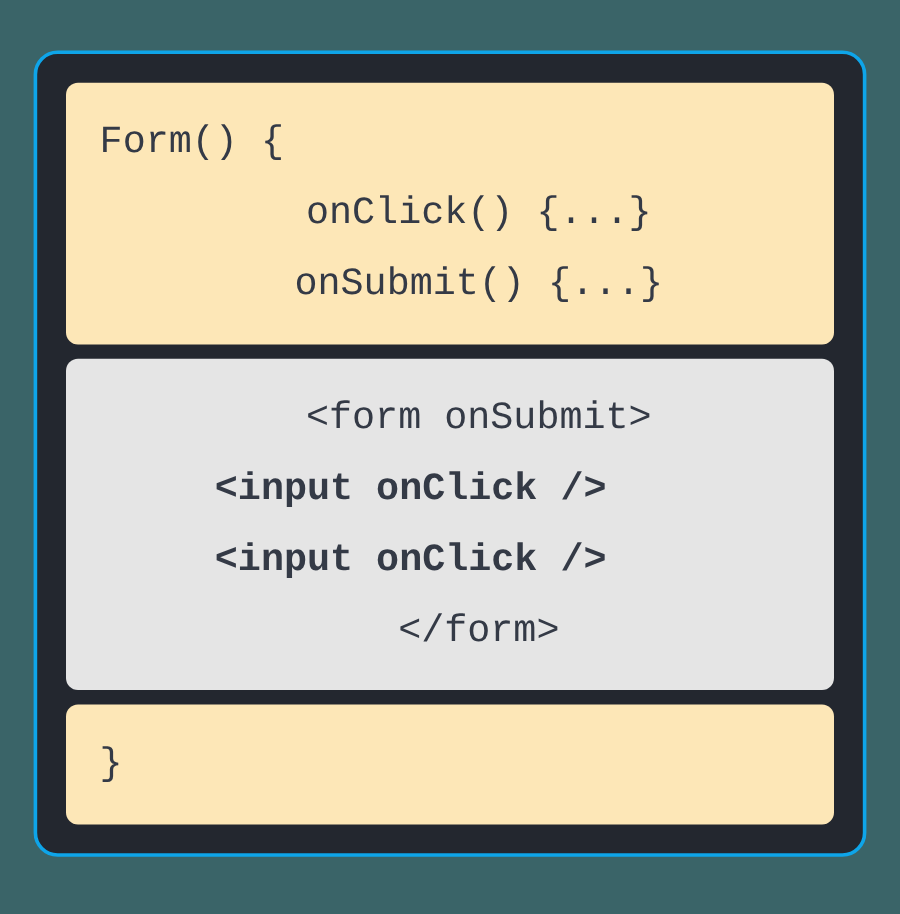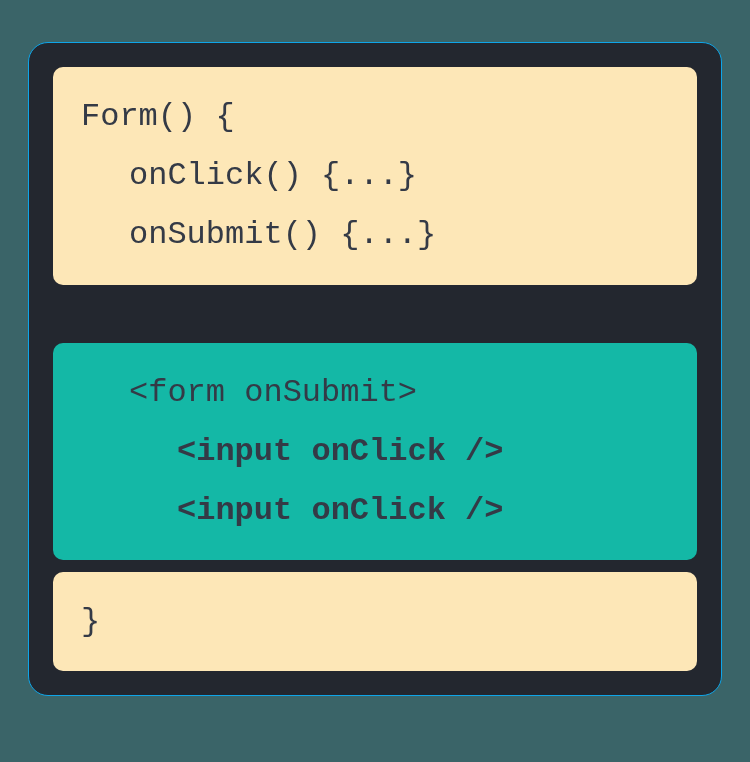--- a/index.html
+++ b/index.html
@@ -11,42 +11,42 @@
       background: #3a6468;
       width: 750px;
       height: 762px;
       padding: 42px 28px 28px 28px;
       font-family: "SFMono-Regular", Consolas, "Liberation Mono", Menlo, Courier, monospace;
     }
     .card {
       width: 694px;
       background: #23272f;
       border-radius: 20px;
-      border: 1px solid #0ea5e9;
+      border: 3px solid #0ea5e9;
       padding: 24px;
       display: flex;
       flex-direction: column;
       gap: 12px;
     }
     .block {
       border-radius: 10px;
       padding: 20px 28px;
       font-size: 32px;
       line-height: 1.85;
       color: #343a46;
     }
     .block-yellow {
       background: #fde7b7;
     }
     .block-blue {
-      background: #14b8a6;
-      margin-top: 46px;
+      background: #e5e5e5;
     }
     .indent-1 {
       padding-left: 1.5em;
+      text-align: center;
     }
     .indent-2 {
       padding-left: 3em;
       font-weight: bold;
     }
     .codeline {
       white-space: pre;
       font-family: inherit;
     }
   </style>
@@ -58,19 +58,20 @@
   <div class="block block-yellow">
     <div class="codeline">Form() {</div>
     <div class="codeline indent-1">onClick() {...}</div>
     <div class="codeline indent-1">onSubmit() {...}</div>
   </div>
 
   <div class="block block-blue">
     <div class="codeline indent-1">&lt;form onSubmit&gt;</div>
     <div class="codeline indent-2">&lt;input onClick /&gt;</div>
     <div class="codeline indent-2">&lt;input onClick /&gt;</div>
+    <div class="codeline indent-1">&lt;/form&gt;</div>
   </div>
 
   <div class="block block-yellow">
     <div class="codeline">}</div>
   </div>
 
 </div>
 
 </body></html>

